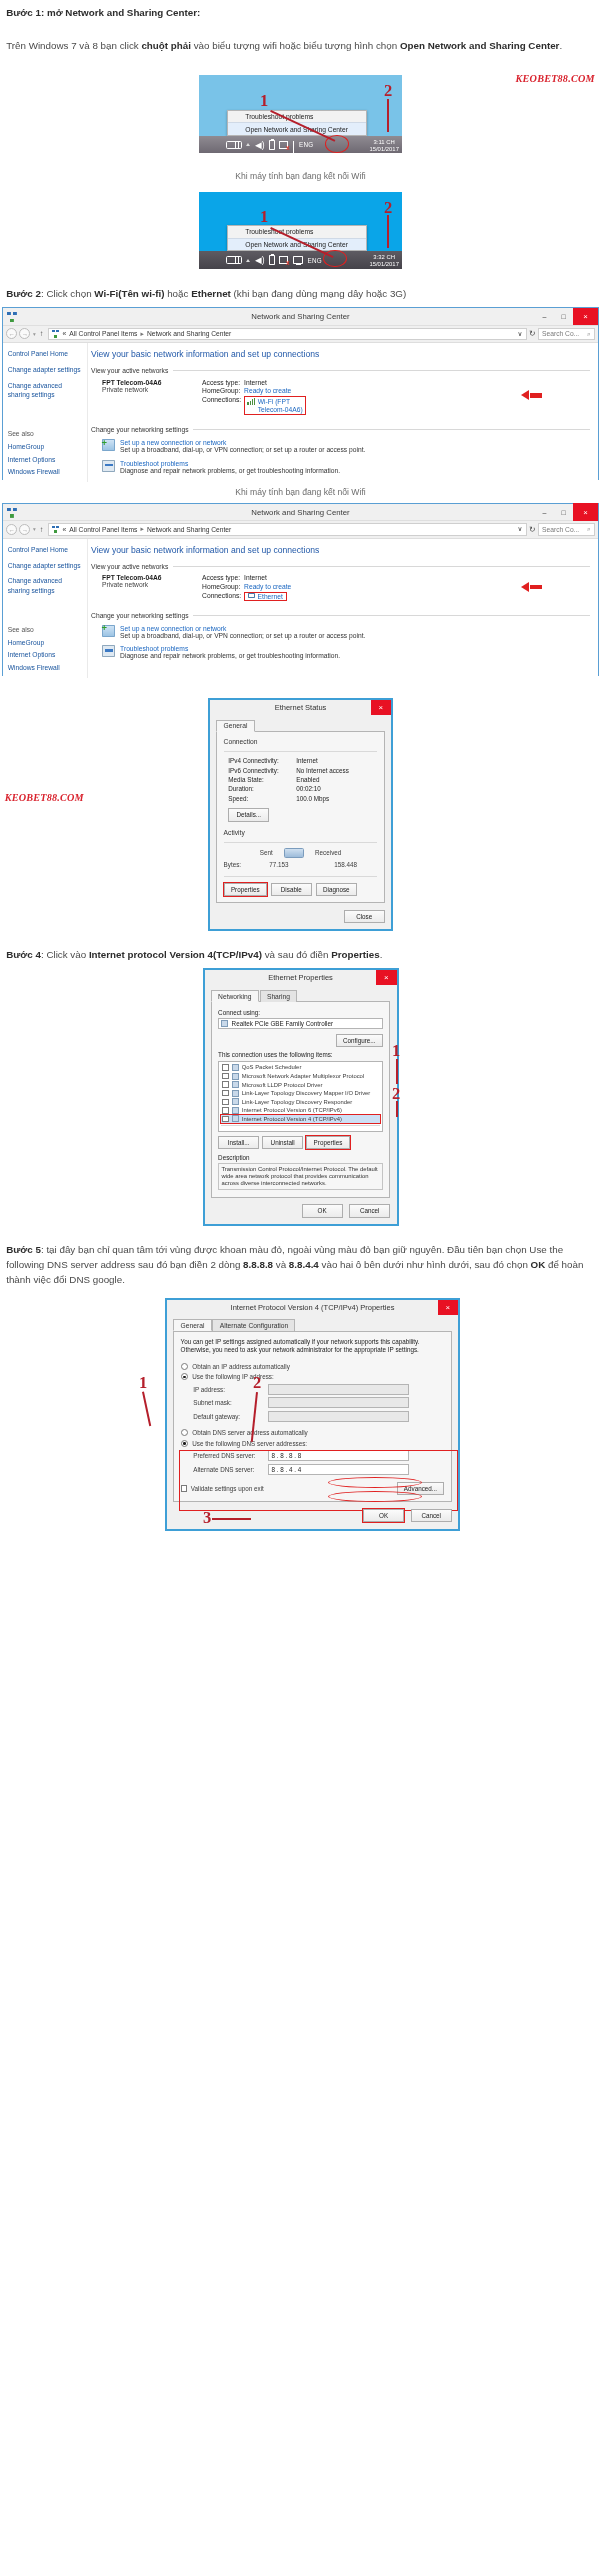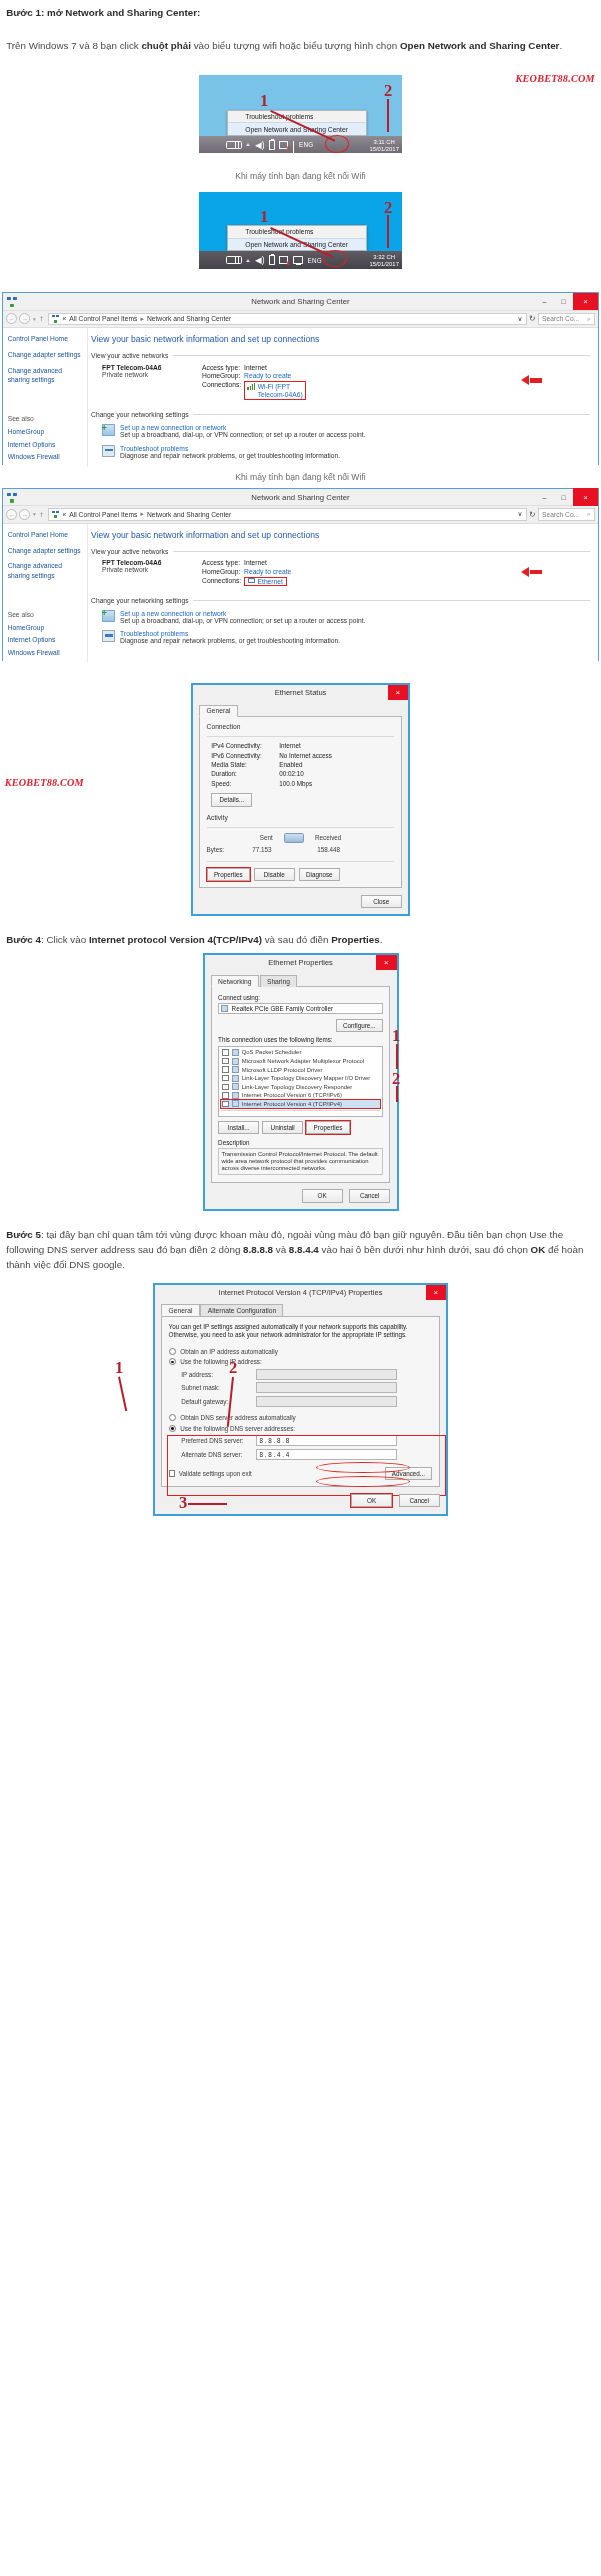--- a/index.html
+++ b/index.html
@@ -333,20 +333,25 @@
       <div class="redellipse" style="left:124px;top:58px;width:23.5px;height:17.3px;"></div>
       <div class="mk" style="left:61px;top:17.3px;">1</div>
       <div class="redline" style="left:72px;top:35px;width:69px;height:2.4px;transform:rotate(25deg);transform-origin:0 0;"></div>
       <div class="mk" style="left:185px;top:7.8px;">2</div>
       <div class="redline" style="left:188px;top:23.5px;width:2px;height:33px;"></div>
     </div>
   </div>
 
   <div class="gap-m"></div>
 
+  <div class="block">
+    <p class="para">
+      <b>Bước 2</b><span>: Click chọn </span><b>Wi-Fi(Tên wi-fi)</b><span> hoặc </span><b>Ethernet</b><span> (khi bạn đang dùng mạng dây hoặc 3G)</span>
+    </p>
+  </div>
 
   <div class="gap-s"></div>
 
   <div class="win" style="width:597px;height:173px;position:relative;">
     <div class="win-tb">
       <span class="wicon"><span class="netglyph"></span></span>
       <span class="win-title">Network and Sharing Center</span>
       <span class="win-btns">
         <span>–</span>
         <span>□</span>
@@ -538,21 +543,21 @@
   </div>
 
   <div class="gap-l"></div>
 
 
   <div class="gap-s"></div>
 
   <div style="position:relative;">
     <div class="wm" style="left:4.7px; top:94px;">KEOBET88.COM</div>
 
-    <div class="dlg" style="width:219px;">
+    <div class="dlg" style="width:185px;">
       <div class="dlg-tb">
         <span>Ethernet Status</span>
         <span class="close">×</span>
       </div>
       <div class="dlg-body">
         <div class="tabs">
           <div class="t on">General</div>
         </div>
         <div class="panel">
           <div class="fld-h">Connection</div>
@@ -693,21 +698,21 @@
   <div class="gap-l"></div>
 
   <div class="block">
     <p class="para">
       <b>Bước 5</b><span>: tại đây bạn chỉ quan tâm tới vùng được khoan màu đỏ, ngoài vùng màu đỏ bạn giữ nguyên. Đầu tiên bạn chọn Use the following DNS server address sau đó bạn điền 2 dòng </span><b>8.8.8.8</b><span> và </span><b>8.8.4.4</b><span> vào hai ô bên dưới như hình dưới, sau đó chọn </span><b>OK</b><span> để hoàn thành việc đổi DNS google.</span>
     </p>
   </div>
 
   <div class="gap-m"></div>
 
-  <div style="position:relative;padding-bottom:12.6px;">
+  <div style="position:relative;padding-bottom:12.6px;margin-left:24px;">
     <div class="dlg" style="width:295px;">
       <div class="dlg-tb">
         <span>Internet Protocol Version 4 (TCP/IPv4) Properties</span>
         <span class="close">×</span>
       </div>
       <div class="dlg-body">
         <div class="tabs">
           <div class="t on">General</div>
           <div class="t">Alternate Configuration</div>
         </div>

